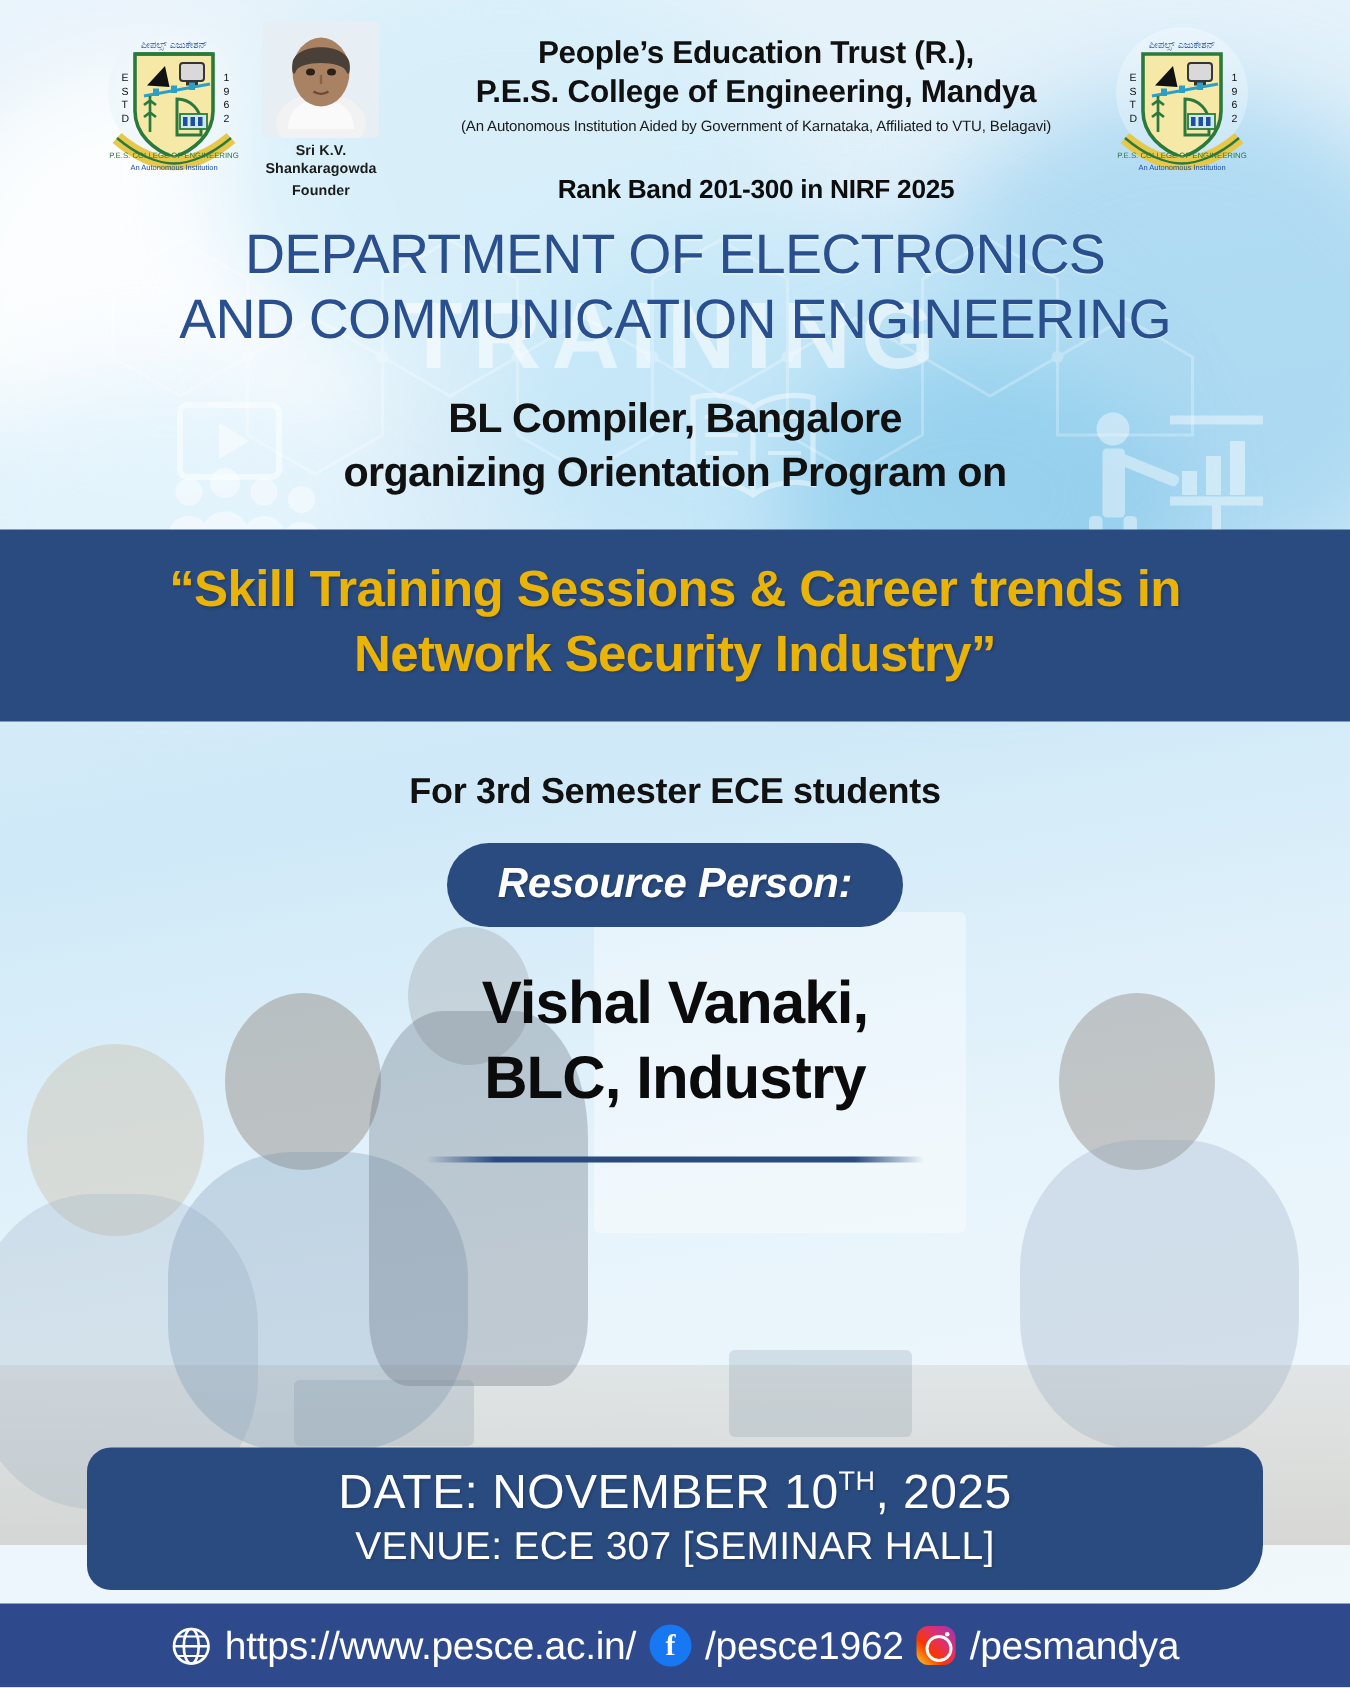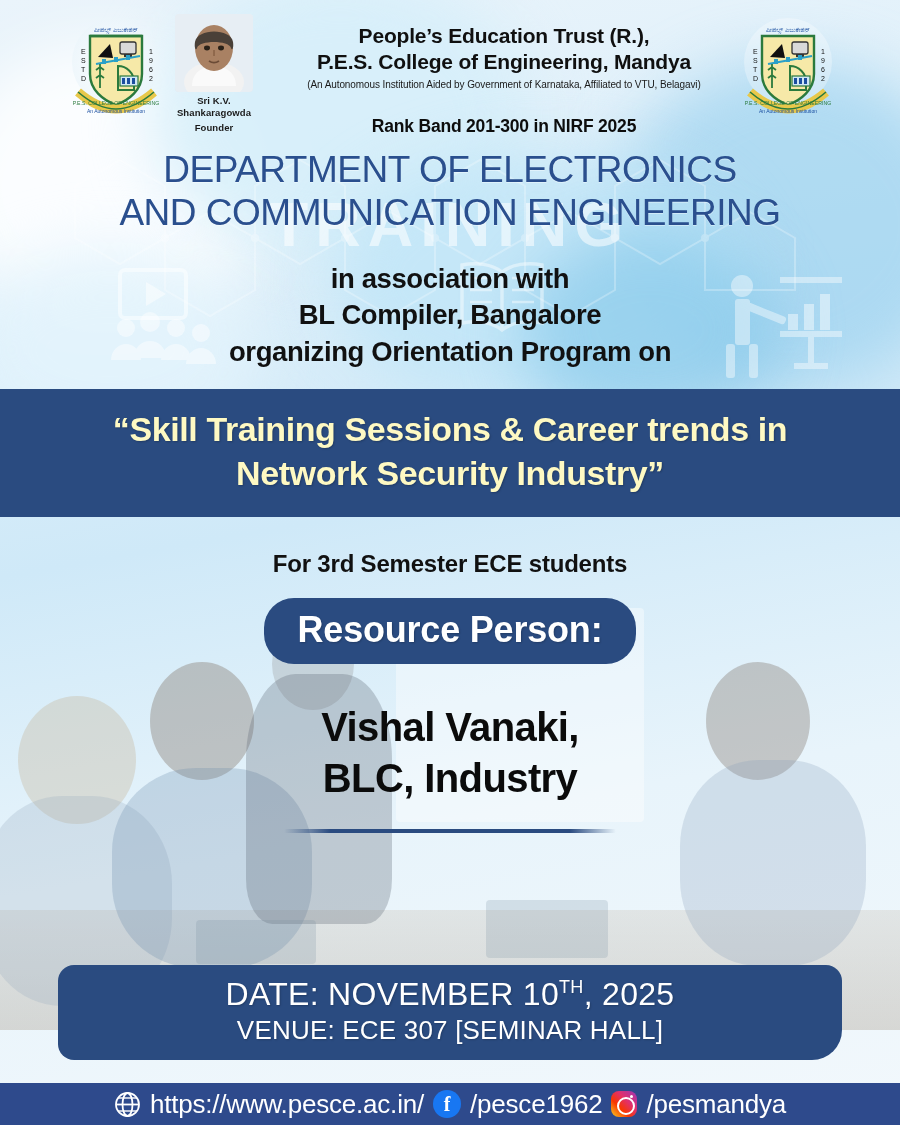--- a/index.html
+++ b/index.html
@@ -109,45 +109,46 @@
   
   .banner {
     position:relative; z-index:5;
     margin-top:19px;
     width:900px;
     background:#2a4b80;
     padding:19px 46px 22px;
     text-align:center;
   }
   .banner div {
-    color:#fef9c3; font-weight:bold; font-size:34px; line-height:1.28;
+    color:#eab308; font-weight:bold; font-size:34px; line-height:1.28;
     letter-spacing:-.4px;
     text-shadow:1px 1px 2px rgba(0,0,0,.22);
   }
 
   
   .forstudents {
     position:relative; z-index:5;
     text-align:center; margin-top:33px;
     font-size:24px; font-weight:bold; color:#111; letter-spacing:-.2px;
   }
   .rp-wrap { position:relative; z-index:5; text-align:center; margin-top:20px; }
   .rp-pill {
     display:inline-block;
     background:#2a4b80;
     color:#fff;
-    font-size:36px; font-weight:bold;
+    font-size:28px; font-weight:bold;
     padding:11px 34px 13px;
     border-radius:30px;
     letter-spacing:-.2px;
     text-shadow:1px 1px 2px rgba(0,0,0,.2);
+    font-style:italic;
   }
   .speaker {
     position:relative; z-index:5;
-    text-align:center; margin-top:38px;
+    text-align:center; margin-top:26px;
     font-size:40px; font-weight:bold; color:#0b0b0b;
     line-height:1.26; letter-spacing:-.6px;
   }
   .divider {
     position:relative; z-index:5;
     width:332px; height:4px; margin:26px auto 0;
     background:linear-gradient(90deg,rgba(42,75,128,0),#2a4b80 14%,#2a4b80 86%,rgba(42,75,128,0));
     border-radius:2px;
   }
 
@@ -167,21 +168,21 @@
   }
   .dateline sup { font-size:18px; vertical-align:super; }
   .venueline {
     color:#fff; font-size:26px; margin-top:2px; letter-spacing:.2px;
     text-shadow:1px 1px 2px rgba(0,0,0,.2);
   }
 
   
   .footer {
     position:absolute; z-index:6;
-    left:0; bottom:0; width:900px; height:42px;
+    left:0; bottom:0; width:900px; height:56px;
     background:#2e4a8c;
     display:flex; align-items:center; justify-content:center; gap:9px;
     color:#fff;
   }
   .footer .ftxt { font-size:26px; letter-spacing:-.2px; }
   .globe-icon svg { display:block; }
   .fb-icon {
     width:28px; height:28px; border-radius:50%;
     background:#1877f2;
     display:flex; align-items:center; justify-content:center;
@@ -427,21 +428,20 @@
       </svg>
     </div>
   </div>
 
   <div class="dept">
     <div>DEPARTMENT OF ELECTRONICS</div>
     <div>AND COMMUNICATION ENGINEERING</div>
   </div>
 
   <div class="assoc">
-    <div>in association with</div>
     <div>BL Compiler, Bangalore</div>
     <div>organizing Orientation Program on</div>
   </div>
 
   <div class="banner">
     <div>“Skill Training Sessions &amp; Career trends in</div>
     <div>Network Security Industry”</div>
   </div>
 
   <div class="forstudents">For 3rd  Semester ECE students</div>

